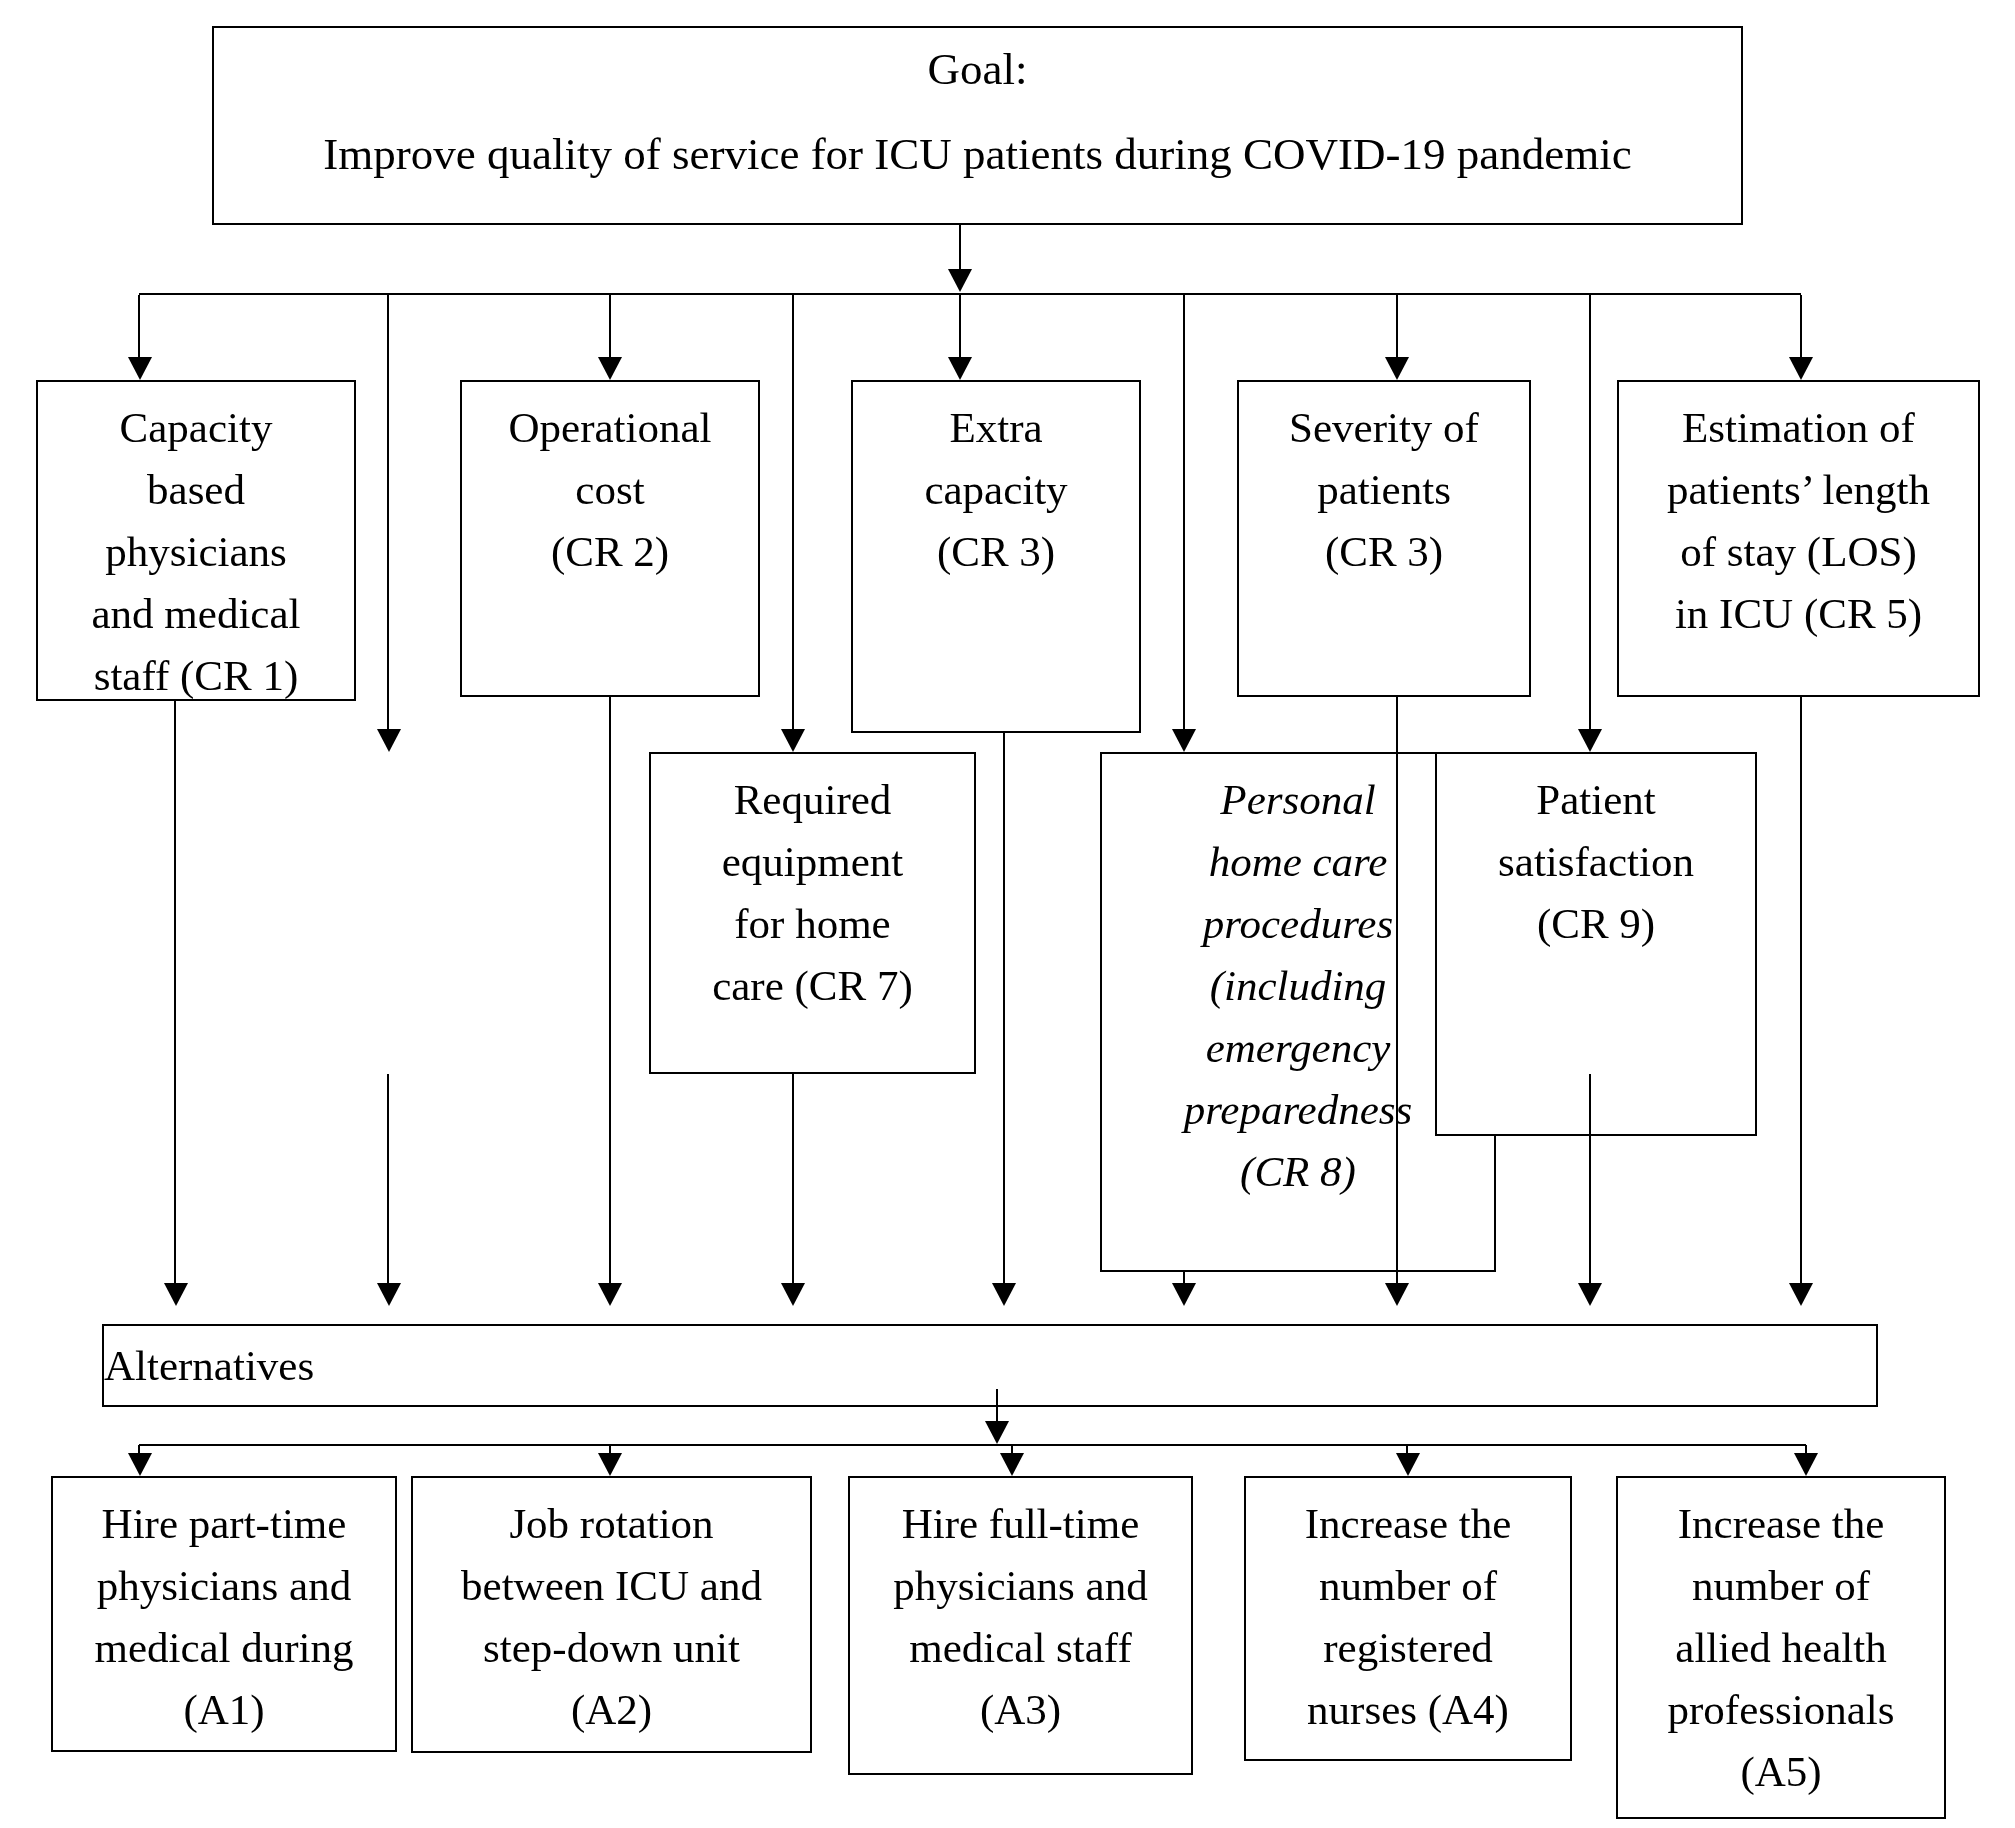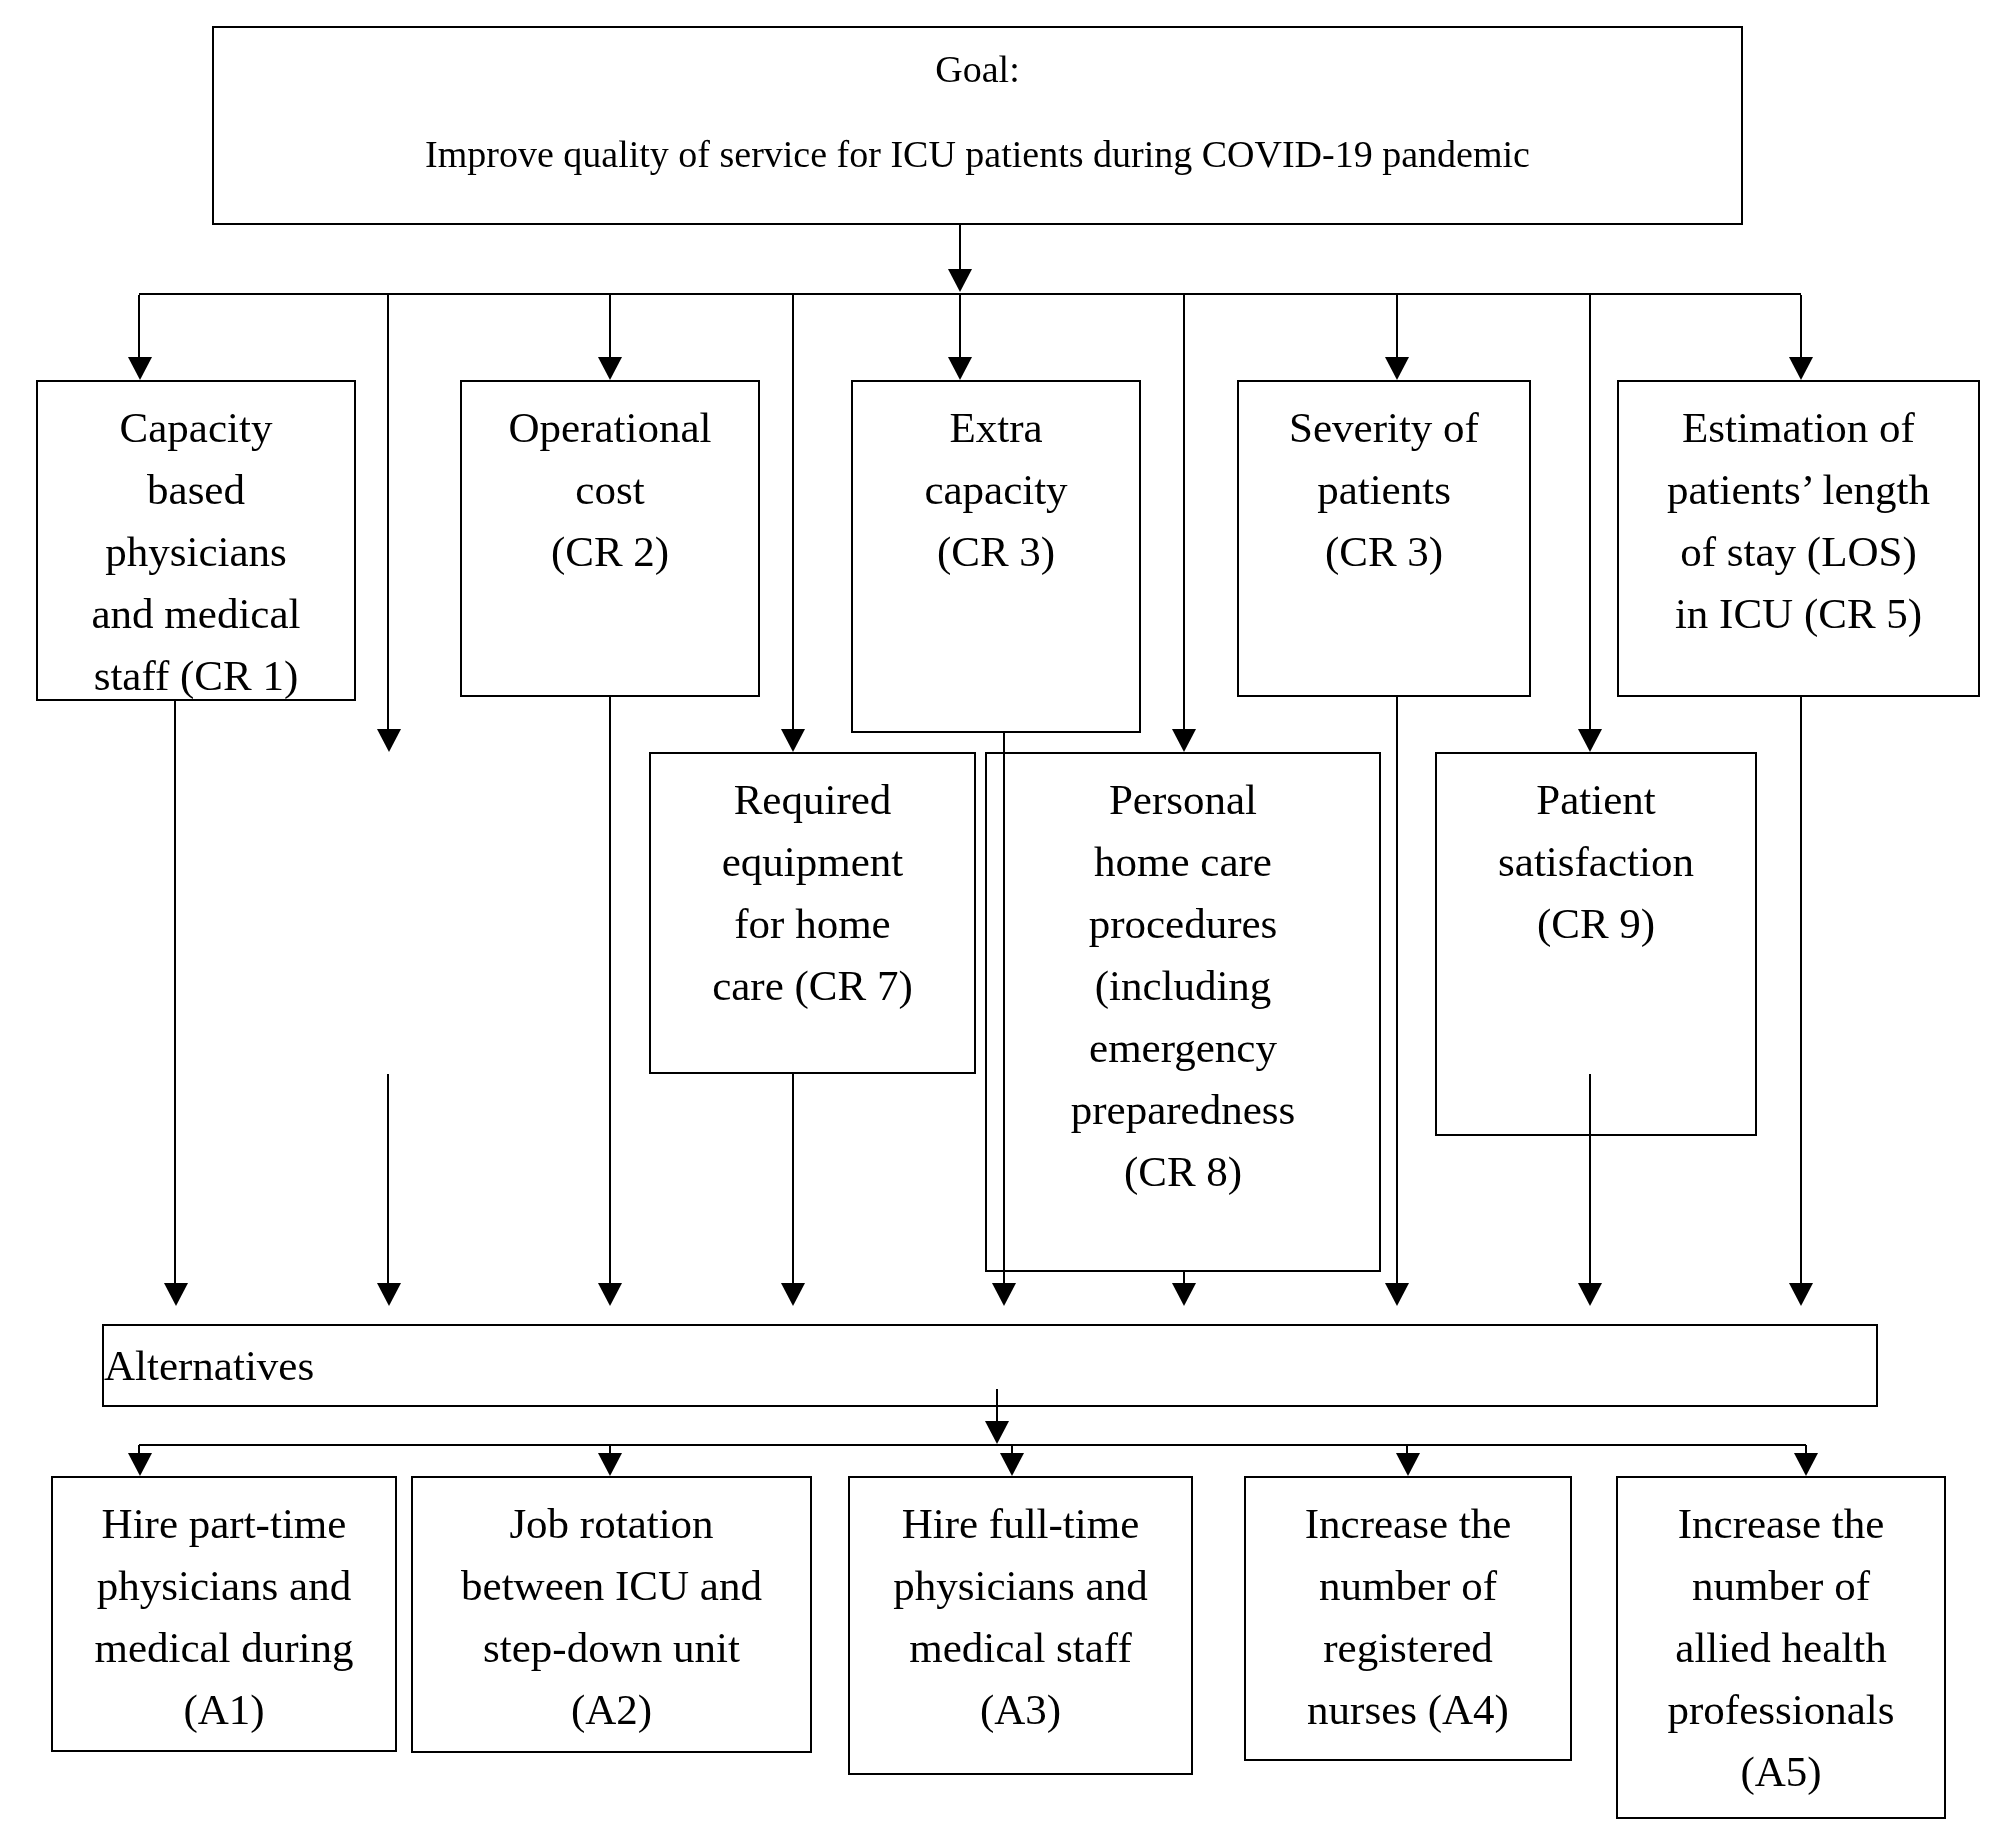--- a/index.html
+++ b/index.html
@@ -17,21 +17,21 @@
     box-sizing:border-box;
     background:#ffffff;
     text-align:center;
   }
   .node{
     font-size:43px;
     line-height:62px;
     padding-top:15px;
     white-space:pre-line;
   }
-  .goal-box{font-size:38px;}
+  .goal-box{font-size:45px;}
   .goal-heading{margin-top:9.5px;line-height:62px;}
   .goal-desc{margin-top:23px;line-height:62px;}
   .bar{
     display:flex;align-items:center;justify-content:flex-start;
     font-size:43px;
     margin-top:18px;
   }
   .v{position:absolute;width:2px;background:#000000;}
   .h{position:absolute;height:2px;background:#000000;}
   .ah{
@@ -91,21 +91,21 @@
 (CR 3)</div>
   <div class="box node" style="left:1617px;top:380px;width:363px;height:317px;">Estimation of
 patients’ length
 of stay (LOS)
 in ICU (CR 5)</div>
 
   <div class="box node" style="left:649px;top:752px;width:327px;height:322px;">Required
 equipment
 for home
 care (CR 7)</div>
-  <div class="box node" style="left:985px;top:752px;width:396px;height:520px;">Personal
+  <div class="box node" style="left:1100px;top:752px;width:396px;height:520px;font-style:italic;">Personal
 home care
 procedures
 (including
 emergency
 preparedness
 (CR 8)</div>
   <div class="box node" style="left:1435px;top:752px;width:322px;height:384px;">Patient
 satisfaction
 (CR 9)</div>
 

